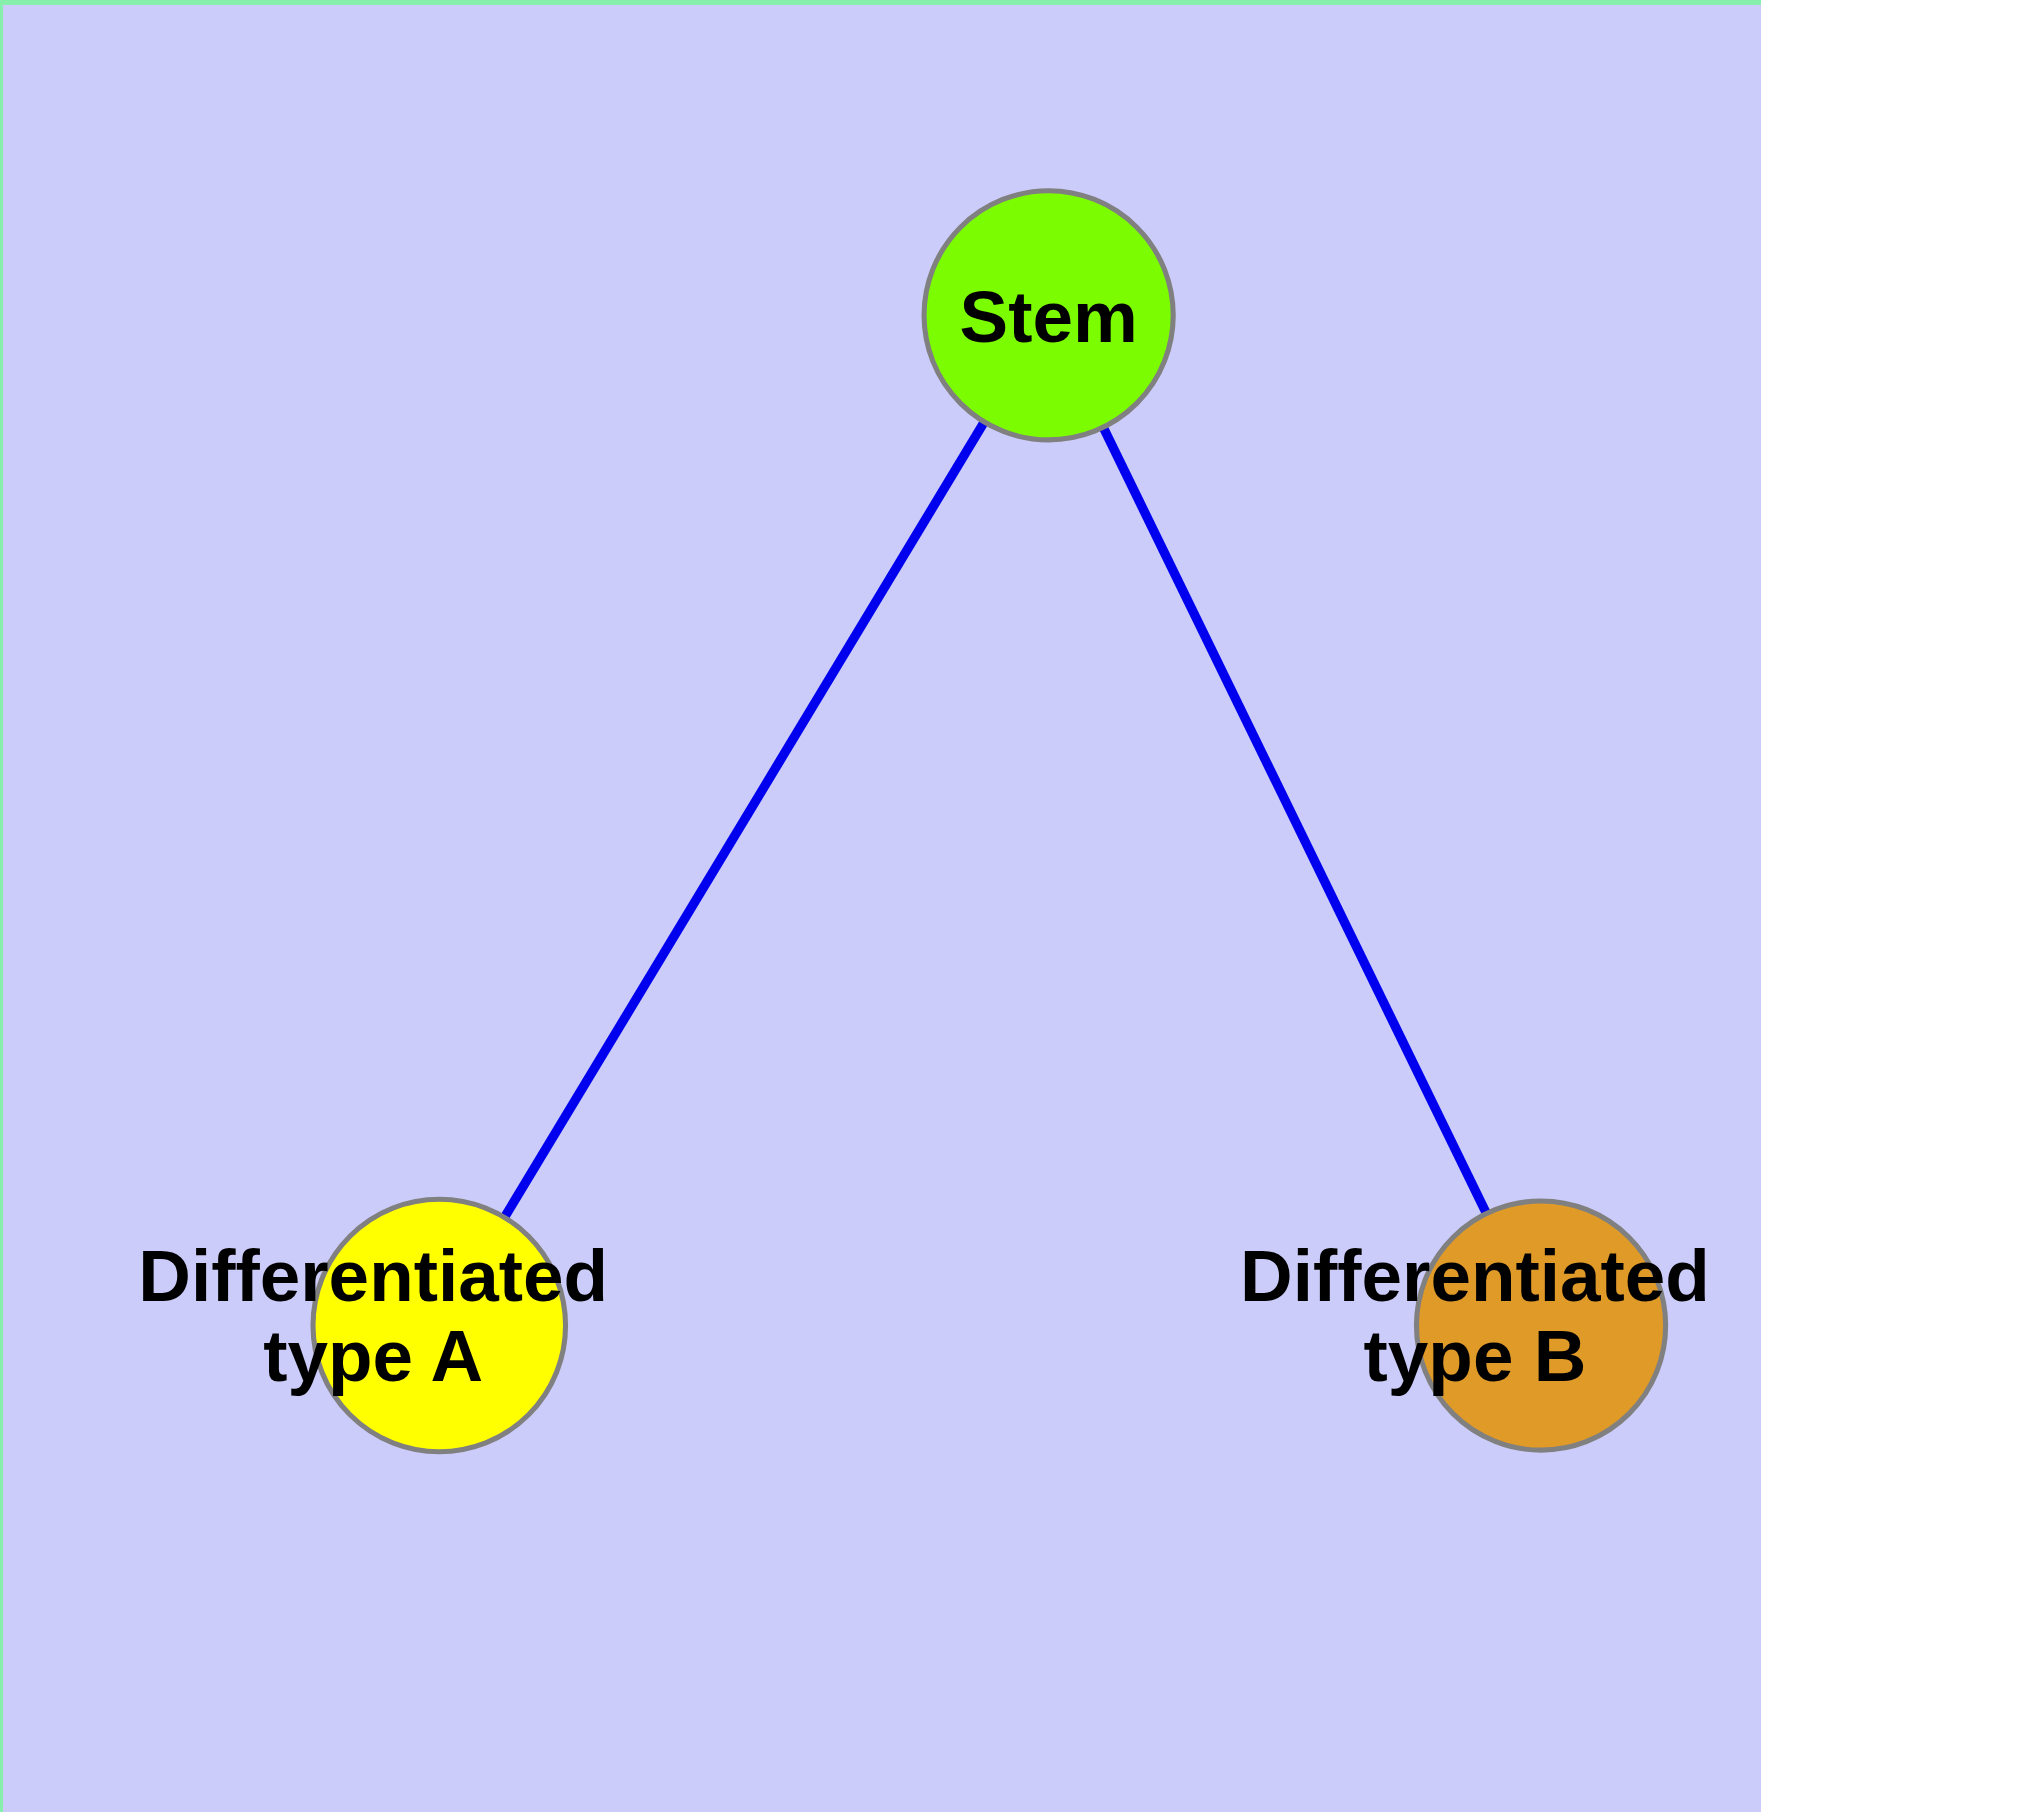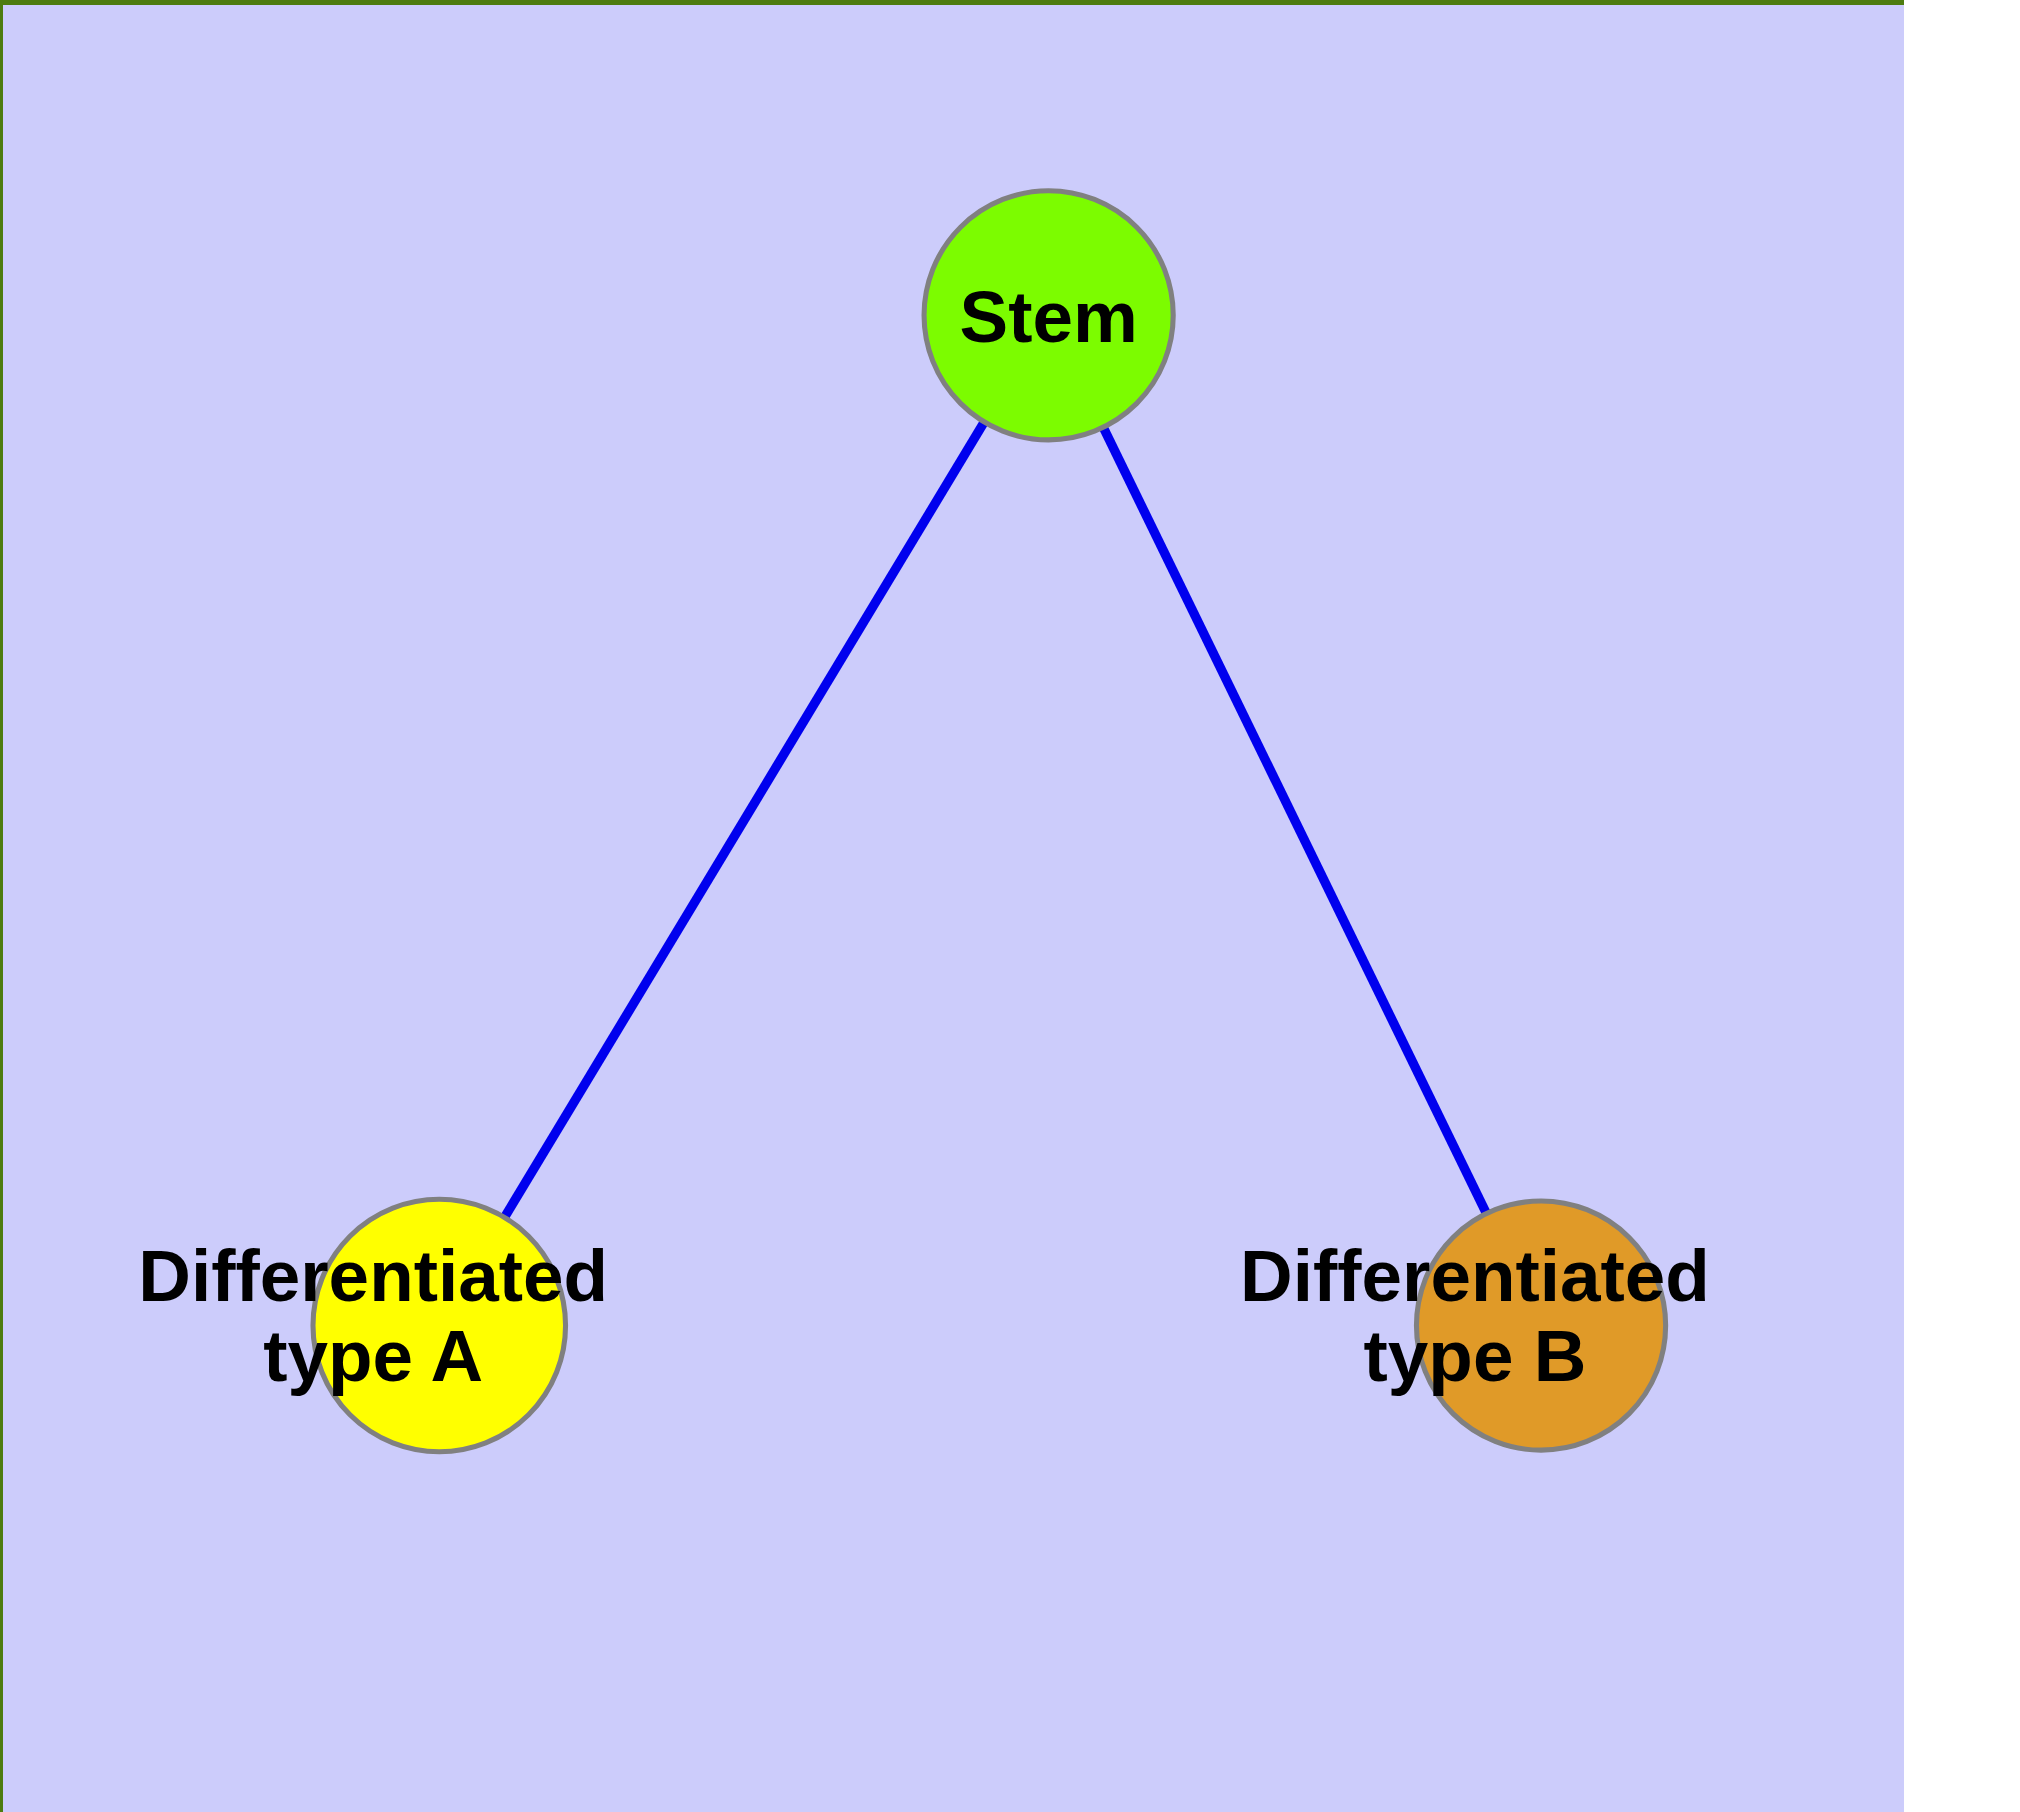--- a/index.html
+++ b/index.html
@@ -2,23 +2,23 @@
 <html style="--bg: #ccccfb;font-size:13.6px"><head>
 <meta charset="utf-8">
 <style>
   html, body {
     margin: 0;
     padding: 0;
     background: #ffffff;
   }
   #canvas {
     position: relative;
-    width: 1904px;
+    width: 1761px;
     height: 1812px;
-    background: #4d7c0f;
+    background: #86efac;
     overflow: hidden;
     font-family: "Liberation Sans", sans-serif;
   }
   #plot-bg {
     position: absolute;
     left: 2.5px;
     top: 5.1px;
     width: 2018px;
     height: 1807px;
     background: #ccccfb;

